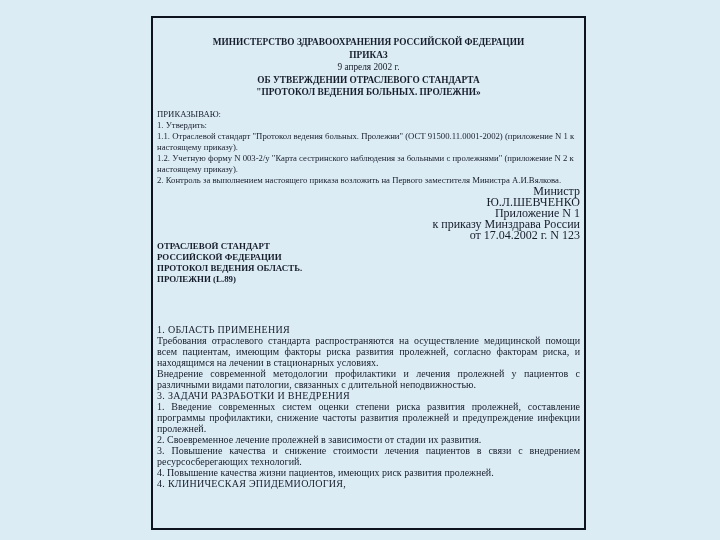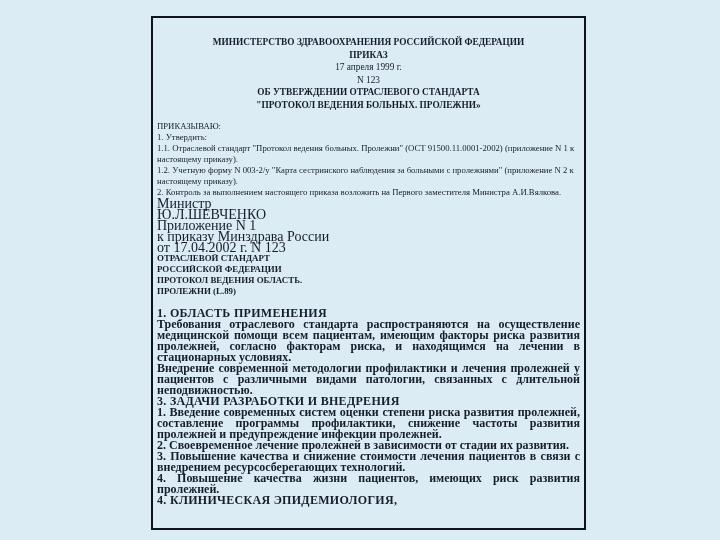--- a/index.html
+++ b/index.html
@@ -14,37 +14,36 @@
   .doc-frame {
     position:absolute; left:151px; top:16px;
     width:435px; height:514px;
     border:2.5px solid #0d141f;
     padding:18px 4px 0 4px;
   }
   .hdr { text-align:center; font-size:9.3px; line-height:12.5px; }
   .bold { font-weight:bold; }
   .body-block { margin-top:10px; font-size:8.7px; line-height:11px; text-align:left; }
   .line { display:block; }
-  .sig-block { font-size:14px; line-height:11px; }
+  .sig-block { text-align:right; font-size:12px; line-height:11px; }
   .std-title { text-align:left; font-weight:bold; font-size:8.9px; line-height:11px; }
-  .sections { margin-top:11px; font-size:12px; line-height:11px;font-weight:bold; }
+  .sections { margin-top:39px; font-size:10px; line-height:11px; }
   .sec-heading { text-align:left; letter-spacing:0.3px; }
   .para { text-align:justify; }
 </style>
 </head>
 <body>
 
 <div class="canvas">
   <div class="doc-frame">
 
     <div class="hdr">
       <span class="line bold">МИНИСТЕРСТВО ЗДРАВООХРАНЕНИЯ РОССИЙСКОЙ ФЕДЕРАЦИИ</span>
       <span class="line bold">ПРИКАЗ</span>
-      <span class="line">17 апреля 1999 г.</span>
-      <span class="line">N 123</span>
+      <span class="line">9 апреля 2002 г.</span>
       <span class="line bold">ОБ УТВЕРЖДЕНИИ ОТРАСЛЕВОГО СТАНДАРТА</span>
       <span class="line bold">"ПРОТОКОЛ ВЕДЕНИЯ БОЛЬНЫХ. ПРОЛЕЖНИ»</span>
     </div>
 
     <div class="body-block">
       <span class="line">ПРИКАЗЫВАЮ:</span>
       <span class="line">1. Утвердить:</span>
       <span class="line">1.1. Отраслевой стандарт "Протокол ведения больных. Пролежни" (ОСТ 91500.11.0001-2002) (приложение N 1 к настоящему приказу).</span>
       <span class="line">1.2. Учетную форму N 003-2/у "Карта сестринского наблюдения за больными с пролежнями" (приложение N 2 к настоящему приказу).</span>
       <span class="line">2. Контроль за выполнением настоящего приказа возложить на Первого заместителя Министра А.И.Вялкова.</span>

